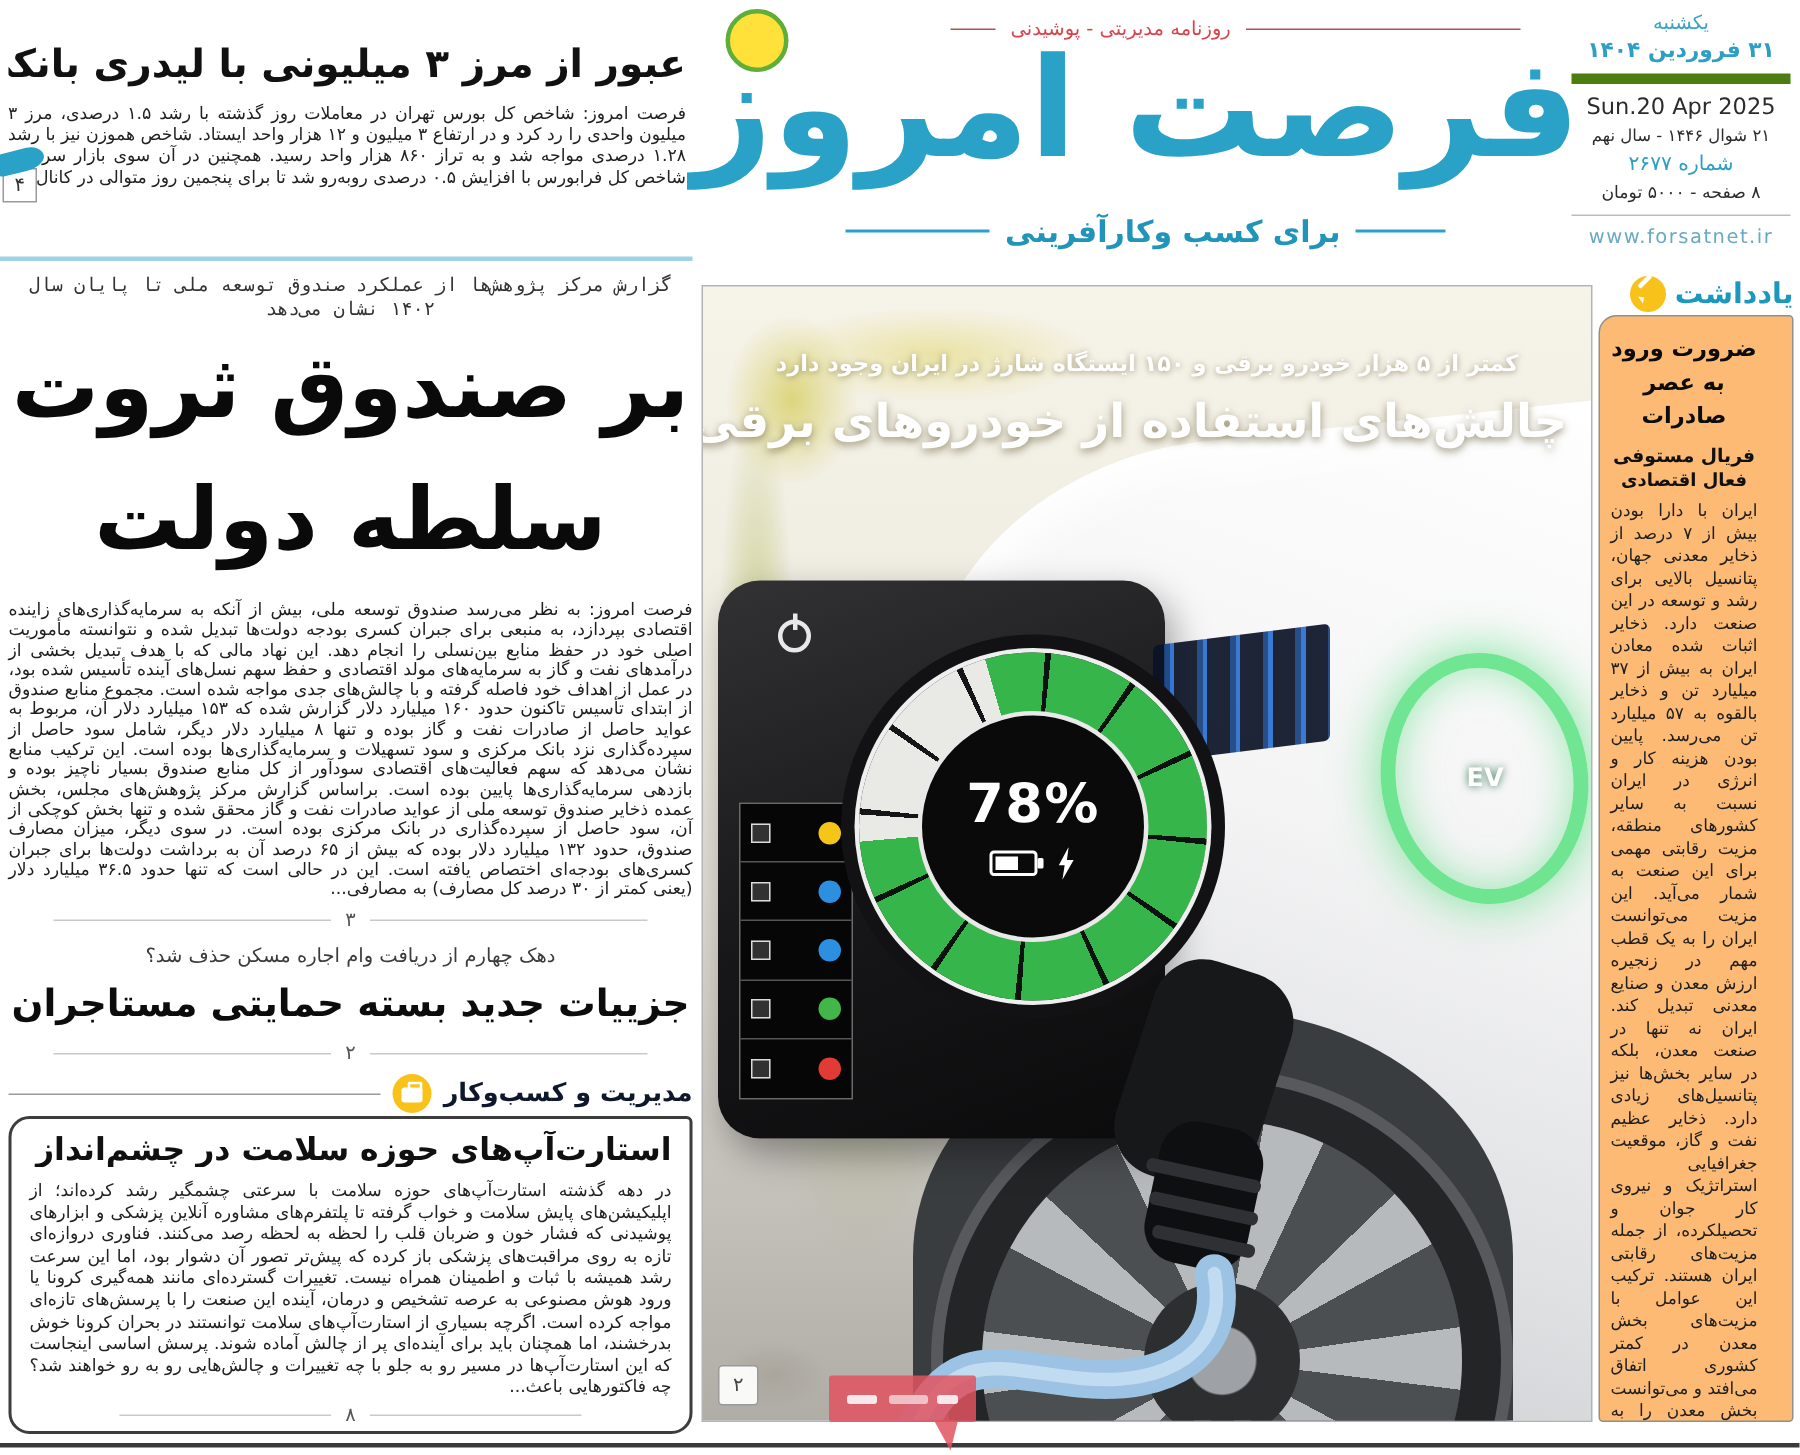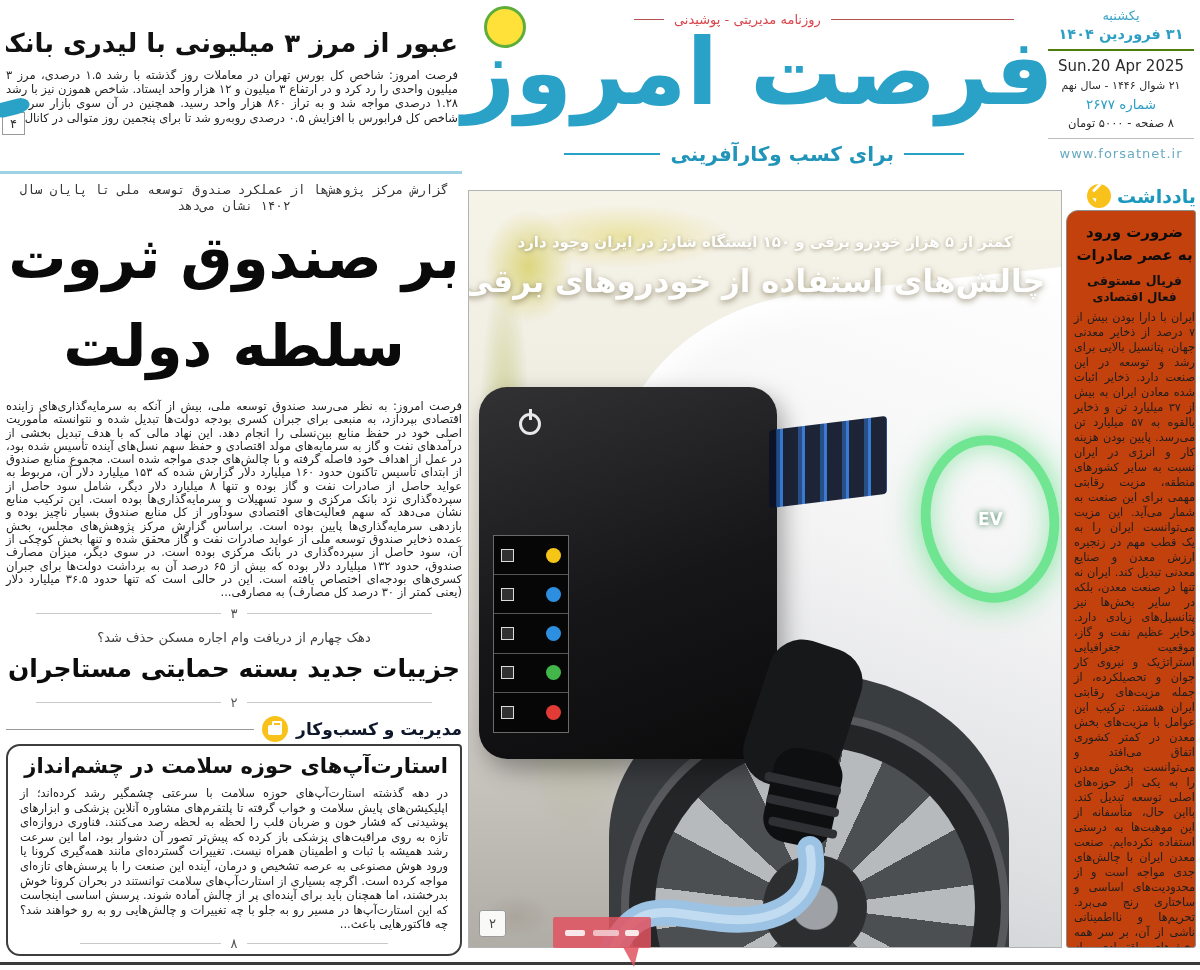--- a/index.html
+++ b/index.html
@@ -2,21 +2,21 @@
 <html lang="fa"><head>
 <meta charset="utf-8">
 <style>
   * { margin:0; padding:0; box-sizing:border-box; }
   html,body { width:1200px; height:970px; background:#ffffff; overflow:hidden; }
   body { font-family:"DejaVu Sans", sans-serif; direction:rtl; color:#1c1c1c; position:relative; }
 
   
   .dateblock { position:absolute; top:8px; right:6px; width:146px; text-align:center; }
   .db-weekday { color:#39a4c6; font-size:13px; }
-  .db-fa { color:#2d9fc4; font-size:14.5px; font-weight:bold; margin-top:3px; padding-bottom:7px; border-bottom:2px solid #4d7c0f; }
+  .db-fa { color:#2d9fc4; font-size:14.5px; font-weight:bold; margin-top:3px; padding-bottom:7px; border-bottom:7px solid #4d7c0f; }
   .db-en { direction:ltr; color:#2b2b2b; font-size:15px; margin-top:6px; }
   .db-hijri { color:#2b2b2b; font-size:11px; margin-top:4px; }
   .db-issue { color:#2d9fc4; font-size:13.5px; margin-top:4px; }
   .db-pages { color:#2b2b2b; font-size:11.5px; margin-top:4px; padding-bottom:8px; border-bottom:1px solid #bcbcbc; }
   .db-web { direction:ltr; color:#69aac2; font-size:13px; margin-top:7px; letter-spacing:1px; }
 
   .logo-area { position:absolute; top:0; left:462px; width:592px; height:180px; }
   .tag-row { display:flex; align-items:center; gap:10px; }
   .tag-top { position:absolute; top:12px; right:40px; width:380px; }
   .tag-top .tline { flex:1; height:1px; background:#b05050; }
@@ -102,21 +102,21 @@
   .watermark { position:absolute; top:917px; left:553px; width:98px; height:31px; background:rgba(224,84,96,.85); border-radius:2px; z-index:5; }
   .watermark::after { content:""; position:absolute; right:12px; bottom:-19px; width:0; height:0; border-left:11px solid transparent; border-right:5px solid transparent; border-top:20px solid rgba(224,84,96,.85); }
   .wm-dash { position:absolute; top:13px; height:6px; background:rgba(255,255,255,.85); border-radius:2px; }
 
   
   .note-header { position:absolute; top:184px; left:1066px; width:130px; display:flex; align-items:center; gap:6px; }
   .note-title-txt { color:#1b98bd; font-size:19px; font-weight:bold; white-space:nowrap; order:0; }
   .note-icon { order:1; width:24px; height:24px; border-radius:50%; background:#f9c21a; position:relative; flex:0 0 auto; }
   .note-icon::before { content:""; position:absolute; left:6px; top:6px; width:11px; height:3px; background:#fff; transform:rotate(-45deg); transform-origin:left center; border-radius:1px; }
   .note-icon::after { content:""; position:absolute; left:5px; top:14px; width:0; height:0; border-top:4px solid #fff; border-left:4px solid transparent; transform:rotate(10deg); }
-  .note-box { position:absolute; top:210px; left:1066px; width:130px; height:738px; border:1.5px solid #8f8f8f; border-radius:12px 3px 3px 3px; background:#c2410c; padding:10px 0 6px 7px; overflow:hidden; }
+  .note-box { position:absolute; top:210px; left:1066px; width:130px; height:738px; border:1.5px solid #8f8f8f; border-radius:12px 3px 3px 3px; background:#fdba74; padding:10px 23px 6px 7px; overflow:hidden; }
   .nb-title { text-align:center; font-size:15px; font-weight:bold; color:#0c0c0c; line-height:1.5; }
   .nb-author { text-align:center; font-size:12.5px; font-weight:bold; color:#111; margin-top:7px; }
   .nb-role { text-align:center; font-size:12px; font-weight:bold; color:#111; margin-top:2px; }
   .nb-body { margin-top:6px; text-align:justify; font-size:11.3px; line-height:15px; color:#1e1e1e; }
 
   .bottom-rule { position:absolute; top:962px; left:0; width:1200px; height:2.5px; background:#3b3b3b; }
 </style>
 </head>
 <body>
 
@@ -225,20 +225,32 @@
   <div class="mini-screen"></div>
   <svg class="ph-svg" viewBox="0 0 594 758">
     <rect x="287" y="452" width="96" height="150" rx="34" transform="rotate(18 335 527)" fill="#17181a"></rect>
     <rect x="300" y="560" width="70" height="96" rx="24" transform="rotate(12 335 608)" fill="#0e0f10"></rect>
     <rect x="296" y="590" width="78" height="9" rx="4" transform="rotate(12 335 594)" fill="#2e3033"></rect>
     <rect x="298" y="612" width="74" height="9" rx="4" transform="rotate(12 335 616)" fill="#2e3033"></rect>
     <rect x="300" y="634" width="70" height="9" rx="4" transform="rotate(12 335 638)" fill="#2e3033"></rect>
     <path d="M342 660 C 352 712, 310 736, 252 730 C 196 724, 166 708, 140 770" stroke="#9cc3e4" stroke-width="26" fill="none" stroke-linecap="round"></path>
     <path d="M342 660 C 352 712, 310 736, 252 730 C 196 724, 166 708, 140 770" stroke="#cde3f4" stroke-width="9" fill="none" stroke-linecap="round" opacity="0.75"></path>
   </svg>
+  <div class="gauge">
+    <div class="gauge-segs"></div>
+    <div class="gauge-inner">
+      <div class="gauge-pct">78%</div>
+      <div class="gauge-icons">
+        <span class="batt">
+            <span class="batt-fill"></span>
+          </span>
+        <span class="bolt"></span>
+      </div>
+    </div>
+  </div>
   <div class="ph-kicker">کمتر از ۵ هزار خودرو برقی و ۱۵۰ ایستگاه شارژ در ایران وجود دارد</div>
   <div class="ph-headline">چالش‌های استفاده از خودروهای برقی</div>
   <div class="ph-pagebox">۲</div>
 </div>
 
 <div class="watermark">
   <span class="wm-dash" style="left:12px;width:20px"></span>
   <span class="wm-dash" style="left:40px;width:26px;opacity:.7"></span>
   <span class="wm-dash" style="left:72px;width:14px"></span>
 </div>

